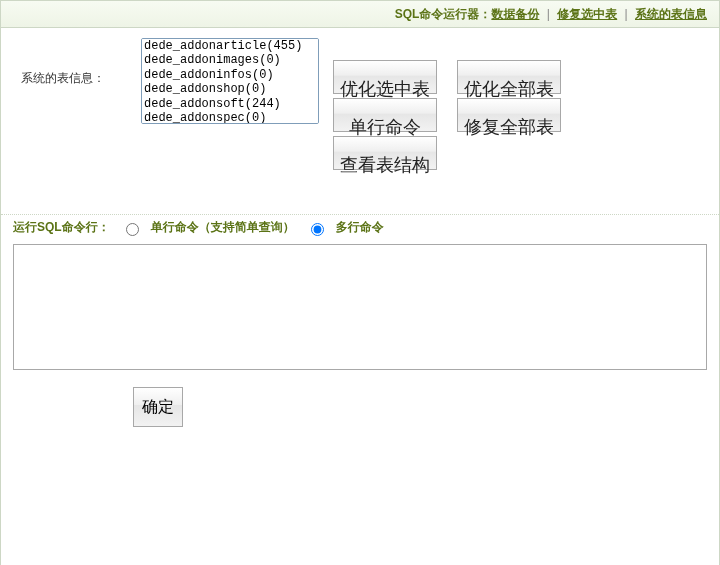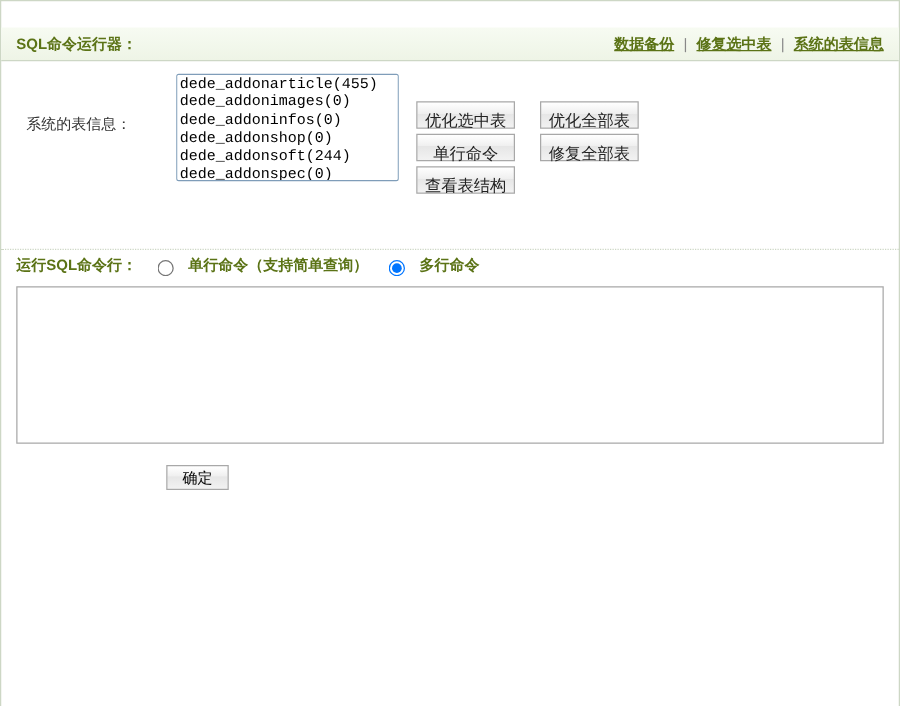--- a/index.html
+++ b/index.html
@@ -20,25 +20,24 @@
     background: #fff;
     position: relative;
   }
   .titlebar {
     height: 26px;
     line-height: 26px;
     background: linear-gradient(#f7fbf2, #eef4e6);
     border-bottom: 1px solid #cdd7c5;
     padding: 0 12px;
     display: flex;
-    justify-content: space-between;
+    justify-content: flex-end;
     align-items: center;
     font-weight: bold;
     color: #5b7316;
-    margin-top: 21px;
   }
   .titlebar .links a {
     color: #5b7316;
     text-decoration: underline;
     cursor: pointer;
   }
   .titlebar .sep {
     color: #888;
     margin: 0 4px;
     font-weight: normal;
@@ -76,24 +75,24 @@
     display: grid;
     grid-template-columns: auto auto;
     column-gap: 20px;
     row-gap: 4px;
     align-items: start;
     padding-top: 22px;
   }
   .btn {
     min-width: 70px;
     height: 22px;
-    padding: 6px 6px;
+    padding: 16px 6px;
     border: 1px solid #a8a8a8;
     background: linear-gradient(#ffffff,#efefef 45%,#e6e6e6 46%,#f2f2f2);
-    font-size: 13px;
+    font-size: 18px;
     cursor: pointer;
     color: #222;
   }
   .btn span { pointer-events: none; }
   .ret-row {
     margin-top: 80px;
     padding-left: 28px;
   }
   .run-bar {
     margin-top: 44px;
@@ -121,25 +120,25 @@
     font-size: 12px;
     box-sizing: border-box;
     padding: 2px;
   }
   .submit-row {
     margin-top: 14px;
     padding-left: 132px;
   }
   .submit-btn {
     min-width: 50px;
-    height: 20px;
+    height: 40px;
     padding: 0 0;
     border: 1px solid #a8a8a8;
     background: linear-gradient(#ffffff,#efefef 45%,#e6e6e6 46%,#f2f2f2);
-    font-size: 12px;
+    font-size: 16px;
     cursor: pointer;
   }
   input[type=radio] {
     margin: 0 4px 0 8px;
     vertical-align: middle;
   }
 </style>
 </head>
 <body>
 

